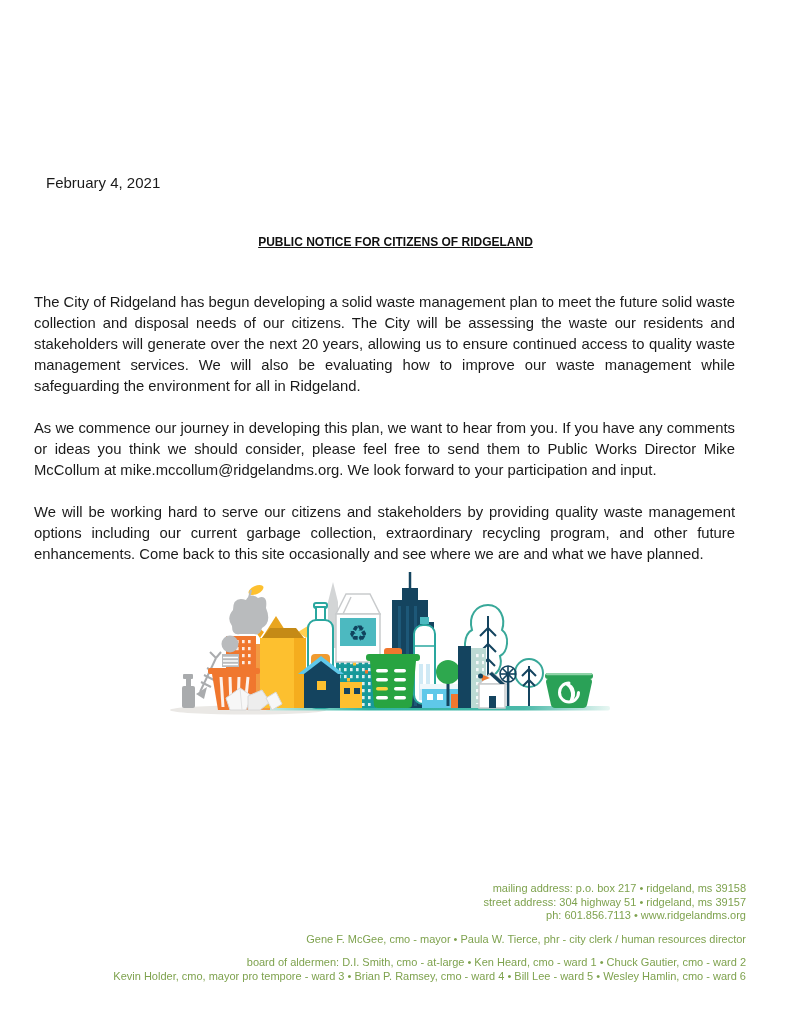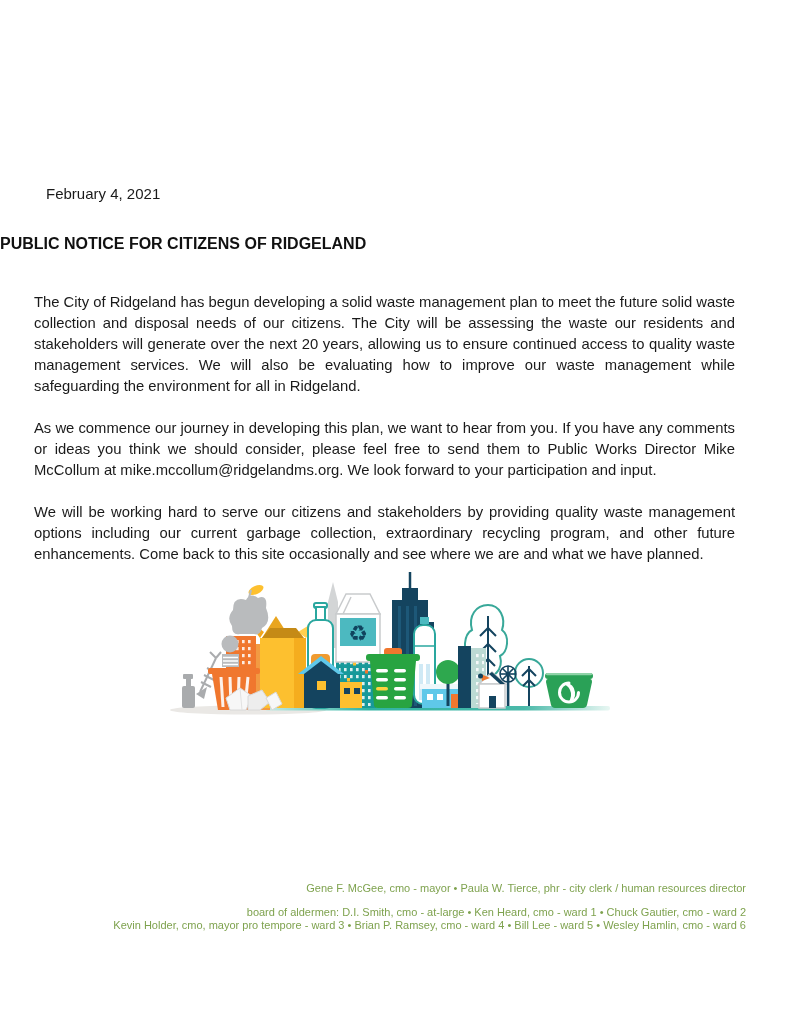--- a/index.html
+++ b/index.html
@@ -14,23 +14,23 @@
   }
 
   
   .logo { position:absolute; left:47px; top:42px; width:152px; }
   .logo-line { display:flex; align-items:baseline; gap:6px; white-space:nowrap; margin-bottom:3px; }
   .logo-prefix { font-size:10.5px; color:#8f9194; letter-spacing:0.4px; }
   .logo-name { font-size:16px; color:#7b7d80; letter-spacing:2.6px; font-weight:600; }
   .logo-block svg { display:block; }
 
   
-  .date { position:absolute; left:46px; top:185px; font-size:15px; }
-  .title { position:absolute; left:0; right:0; top:235px; 
-           font-size:16px; font-weight:700; color:#111; }
+  .date { position:absolute; left:46px; top:174px; font-size:15px; }
+  .title { position:absolute; left:0; right:0; top:235px; text-align:center;
+           font-size:12px; font-weight:700; color:#111;text-decoration:underline; }
   .body { position:absolute; left:34px; width:701px; top:292px;
           font-size:14.8px; line-height:21px; text-align:justify; }
   .body p { margin:0 0 21px 0; }
 
   
   .illus { position:absolute; left:170px; top:570px; width:460px; height:180px; }
   .illus svg { display:block; width:100%; height:100%; }
 
   
   .footer { position:absolute; left:45px; width:701px; top:882px;
@@ -279,20 +279,25 @@
 
       <g>
         <ellipse cx="86" cy="20" rx="8" ry="4" fill="#fdc02f" transform="rotate(-25 86 20)"></ellipse>
         <line x1="79" y1="28" x2="81" y2="20" stroke="#b9bbbd" stroke-width="2"></line>
         <path d="M63,40 Q63,26 76,30 Q80,22 88,28 Q98,24 96,38 Q102,52 92,58 Q90,66 84,64 L70,64 Q62,66 62,56 Q56,48 63,40 Z" fill="#b9bbbd"></path>
       </g>
     </svg>
   </div>
 
   <div class="footer">
+    <div class="blk">
+      <div class="line">mailing address: p.o. box 217 • ridgeland, ms 39158</div>
+      <div class="line">street address: 304 highway 51 • ridgeland, ms 39157</div>
+      <div class="line">ph: 601.856.7113 • www.ridgelandms.org</div>
+    </div>
     <div class="blk">Gene F. McGee, cmo - mayor • Paula W. Tierce, phr -  city clerk / human resources director</div>
     <div>
       <div class="line">board of aldermen: D.I. Smith, cmo - at-large • Ken Heard, cmo - ward 1 • Chuck Gautier, cmo - ward 2</div>
       <div class="line">Kevin Holder, cmo, mayor pro tempore - ward 3 • Brian P. Ramsey, cmo - ward 4 • Bill Lee - ward 5 • Wesley Hamlin, cmo - ward 6</div>
     </div>
   </div>
 
 </div>
 
 </body></html>

